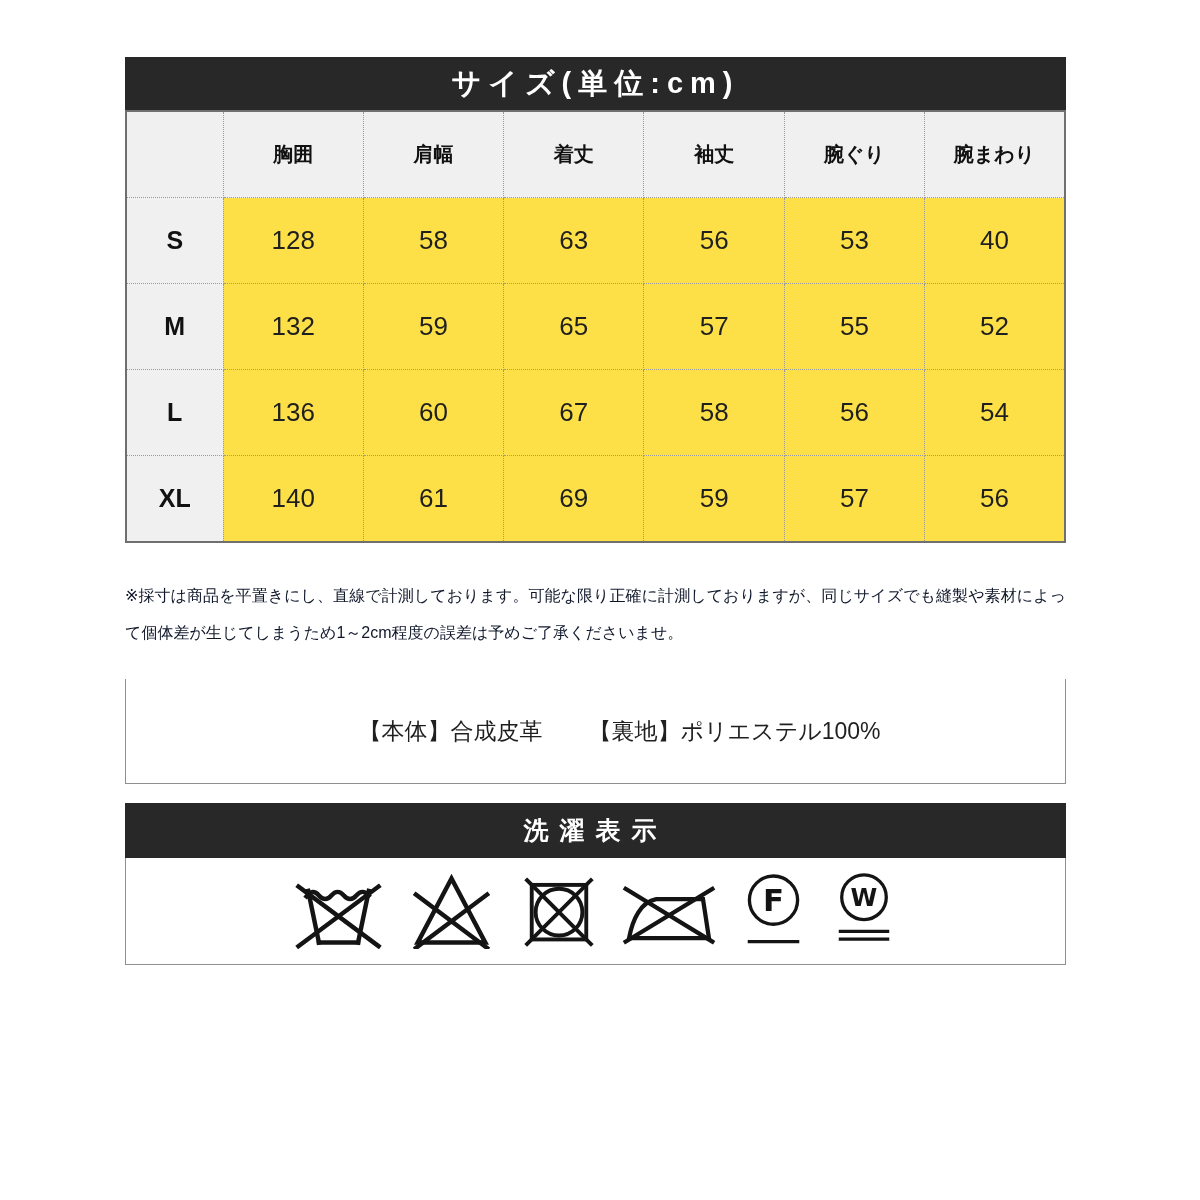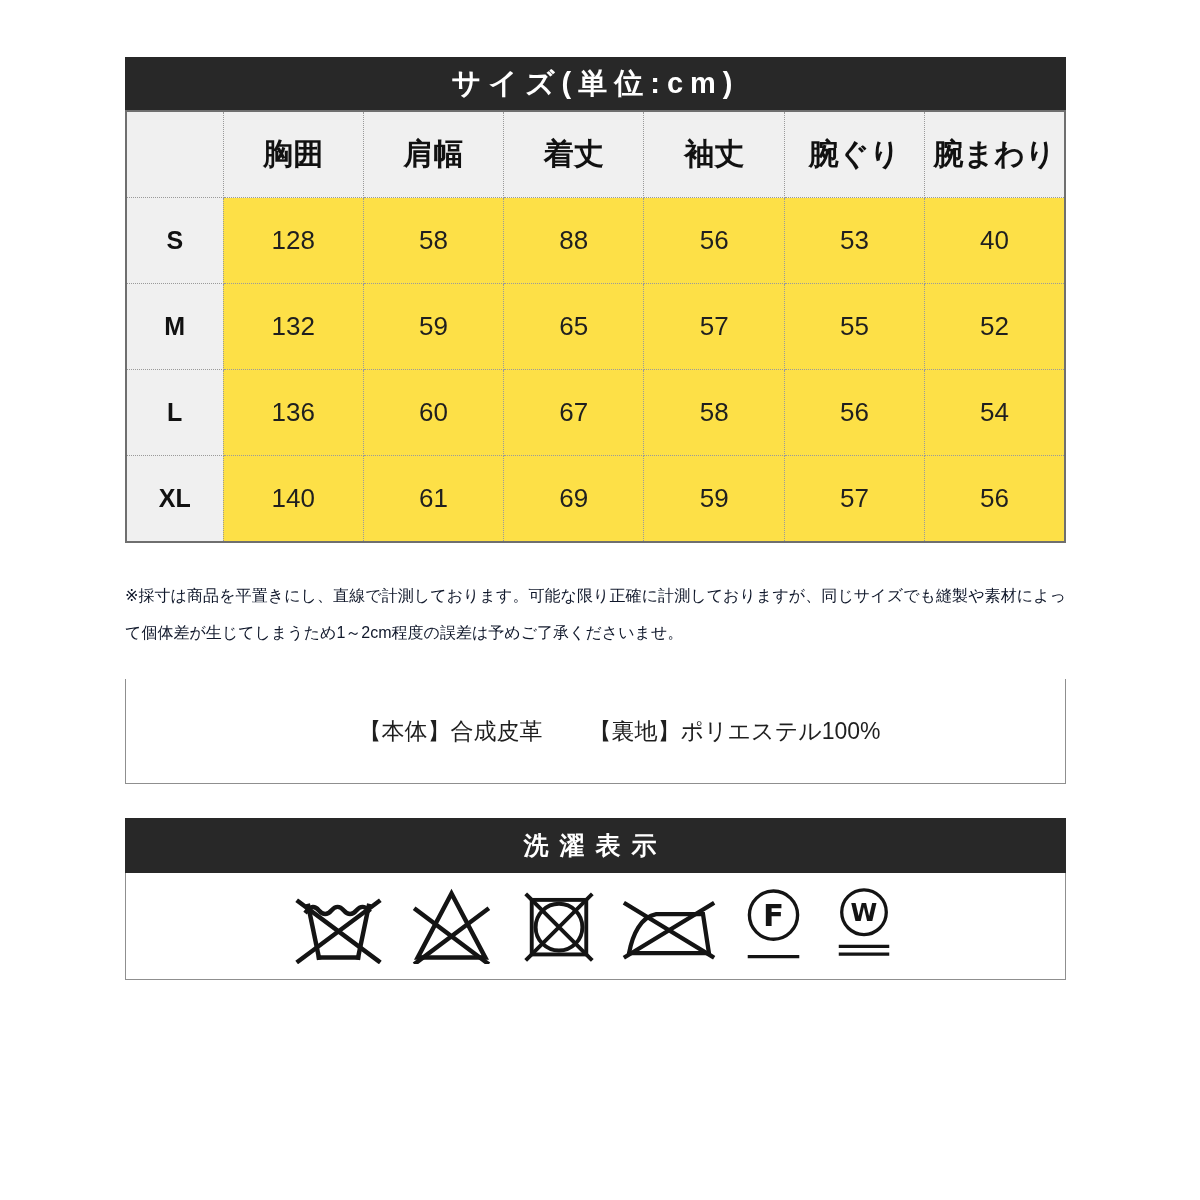--- a/index.html
+++ b/index.html
@@ -23,35 +23,35 @@
   table.size-table{
     width:100%;border-collapse:collapse;table-layout:fixed;
     border:2px solid #6f6f6f;
   }
   .size-table th,.size-table td{
     border:1px dotted #9a9a9a;
     text-align:center;vertical-align:middle;
     height:85px;padding:0;
   }
   .size-table thead th{
-    background:#f0f0f0;font-size:30px;font-weight:bold;color:#111;margin-top:28px;
+    background:#f0f0f0;font-size:20px;font-weight:bold;color:#111;margin-top:28px;
   }
   .size-table td.size-label{
     background:#f0f0f0;font-weight:bold;font-size:25px;color:#111;
   }
   .size-table td.val{background:#fde047;font-size:26px;font-weight:normal;}
 
   
   .note{font-size:16px;line-height:37px;color:#0f172a;text-align:justify;}
   .note-1{margin-top:34px;}
   .note-2{margin-top:24px;}
 
   
   .section{margin-top:28px;}
-  .section.laundry{margin-top:34px;border-radius:27px;}
+  .section.laundry{margin-top:19px;border-radius:27px;}
   .content-box{
     border:1px solid #8f8f8f;border-top:none;background:#ffffff;
     display:flex;align-items:center;justify-content:center;
   }
   .material-box{height:104px;font-size:23px;padding-left:48px;}
   .laundry-box{height:106px;gap:24px;}
   .laundry-box svg{display:block;}
   .care{stroke:#141414;fill:none;stroke-width:5;stroke-linecap:square;}
   .care-letter{
     fill:#141414;stroke:none;
@@ -86,21 +86,21 @@
         <th>袖丈</th>
         <th>腕ぐり</th>
         <th>腕まわり</th>
       </tr>
     </thead>
     <tbody>
       <tr>
         <td class="size-label">S</td>
         <td class="val">128</td>
         <td class="val">58</td>
-        <td class="val">88</td>
+        <td class="val">63</td>
         <td class="val">56</td>
         <td class="val">53</td>
         <td class="val">40</td>
       </tr>
       <tr>
         <td class="size-label">M</td>
         <td class="val">132</td>
         <td class="val">59</td>
         <td class="val">65</td>
         <td class="val">57</td>

